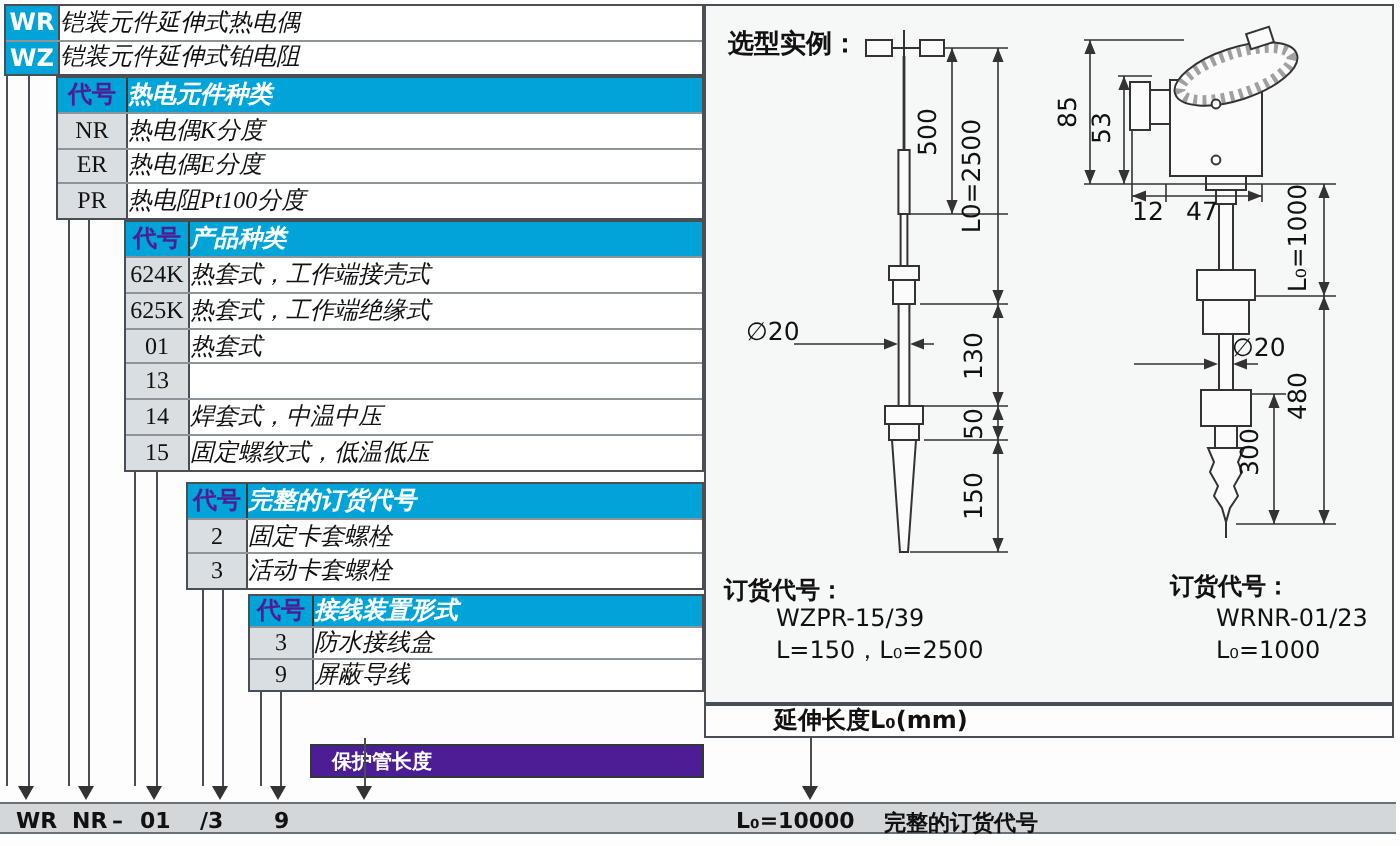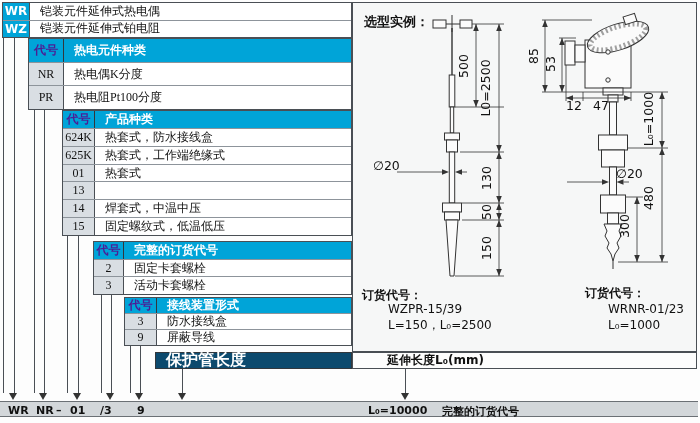--- a/index.html
+++ b/index.html
@@ -8,29 +8,29 @@
   .abs{position:absolute;box-sizing:border-box;}
   
   .block{position:absolute;box-sizing:border-box;border:1px solid #4a4f55;display:flex;flex-direction:column;background:#fff;}
   .trow{display:flex;flex:1;border-top:1px solid #8d949b;min-height:0;}
   .trow.first{border-top:none;}
   .hdr{background:#00a4d8;color:#fff;font-weight:bold;}
   .hdr .ccell{background:#00a4d8;color:#4c1d95;border-right:1px solid #32373c;font-family:"DejaVu Sans","Liberation Sans",sans-serif;}
   .ccell{width:34px;flex:none;border-right:1px solid #4a4f55;background:#d9dee3;display:flex;align-items:center;justify-content:center;
          font-family:"Liberation Serif","DejaVu Serif",serif;font-size:12px;}
   .ccell.cyan{background:#00a4d8;color:#fff;font-weight:bold;font-family:"DejaVu Sans","Liberation Sans",sans-serif;}
-  .dcell{flex:1;display:flex;align-items:center;padding-left:10px;font-size:12px;
-         font-family:"Liberation Serif","DejaVu Serif",serif;white-space:nowrap;overflow:hidden;}
+  .dcell{flex:1;display:flex;align-items:center;font-size:12px;
+         font-family:"Liberation Serif","DejaVu Serif",serif;white-space:nowrap;overflow:hidden;font-style:italic;}
   .hdr .dcell{font-family:"DejaVu Sans","Liberation Sans",sans-serif;font-weight:bold;font-size:12px;}
   
   .leg{position:absolute;border-left:1px solid #4a4f55;border-right:1px solid #4a4f55;}
   .shaft{position:absolute;width:1px;background:#4a4f55;}
   .ahead{position:absolute;width:0;height:0;border-left:4px solid transparent;border-right:4px solid transparent;border-top:7px solid #333;}
   
-  .blueband{position:absolute;box-sizing:border-box;background:#0c4a6e;border:1px solid #32373c;color:#fff;font-weight:bold;font-size:16px;display:flex;align-items:center;padding-left:10px;}
+  .blueband{position:absolute;box-sizing:border-box;background:#4c1d95;border:1px solid #32373c;color:#fff;font-weight:bold;font-size:10px;display:flex;align-items:center;padding-left:10px;margin-top:20px;}
   .whiteband{position:absolute;box-sizing:border-box;background:#fdfdfd;border:1px solid #4a4f55;font-size:12px;font-weight:bold;display:flex;align-items:center;padding-left:34px;}
   .panel{position:absolute;box-sizing:border-box;border:1px solid #4a4f55;background:#f6f7f7;}
   .bar{position:absolute;box-sizing:border-box;background:#d3d7da;border-top:1px solid #6b7075;border-bottom:1px solid #6b7075;}
   .bar span{position:absolute;top:2px;font-size:11px;font-weight:bold;white-space:nowrap;}
   .lbl{position:absolute;font-size:12px;white-space:nowrap;}
   .lbl.b{font-weight:bold;}
   svg text{font-family:"DejaVu Sans","Liberation Sans",sans-serif;font-size:12.5px;fill:#111;}
   svg .ln{stroke:#333;fill:none;}
   svg .shape{stroke:#333;fill:#fbfbfb;stroke-width:1;}
   svg .arr{fill:#333;stroke:none;}
@@ -54,33 +54,37 @@
   <div class="block" style="left:28px;top:38px;width:324px;height:72px;">
     <div class="trow first hdr">
       <div class="ccell">代号</div>
       <div class="dcell">热电元件种类</div>
     </div>
     <div class="trow">
       <div class="ccell">NR</div>
       <div class="dcell">热电偶K分度</div>
     </div>
     <div class="trow">
+      <div class="ccell">ER</div>
+      <div class="dcell">热电偶E分度</div>
+    </div>
+    <div class="trow">
       <div class="ccell">PR</div>
       <div class="dcell">热电阻Pt100分度</div>
     </div>
   </div>
 
   <div class="block" style="left:62px;top:110px;width:290px;height:126px;">
     <div class="trow first hdr">
       <div class="ccell" style="width:31px;">代号</div>
       <div class="dcell">产品种类</div>
     </div>
     <div class="trow">
       <div class="ccell" style="width:31px;">624K</div>
-      <div class="dcell">热套式，防水接线盒</div>
+      <div class="dcell">热套式，工作端接壳式</div>
     </div>
     <div class="trow">
       <div class="ccell" style="width:31px;">625K</div>
       <div class="dcell">热套式，工作端绝缘式</div>
     </div>
     <div class="trow">
       <div class="ccell" style="width:31px;">01</div>
       <div class="dcell">热套式</div>
     </div>
     <div class="trow">

